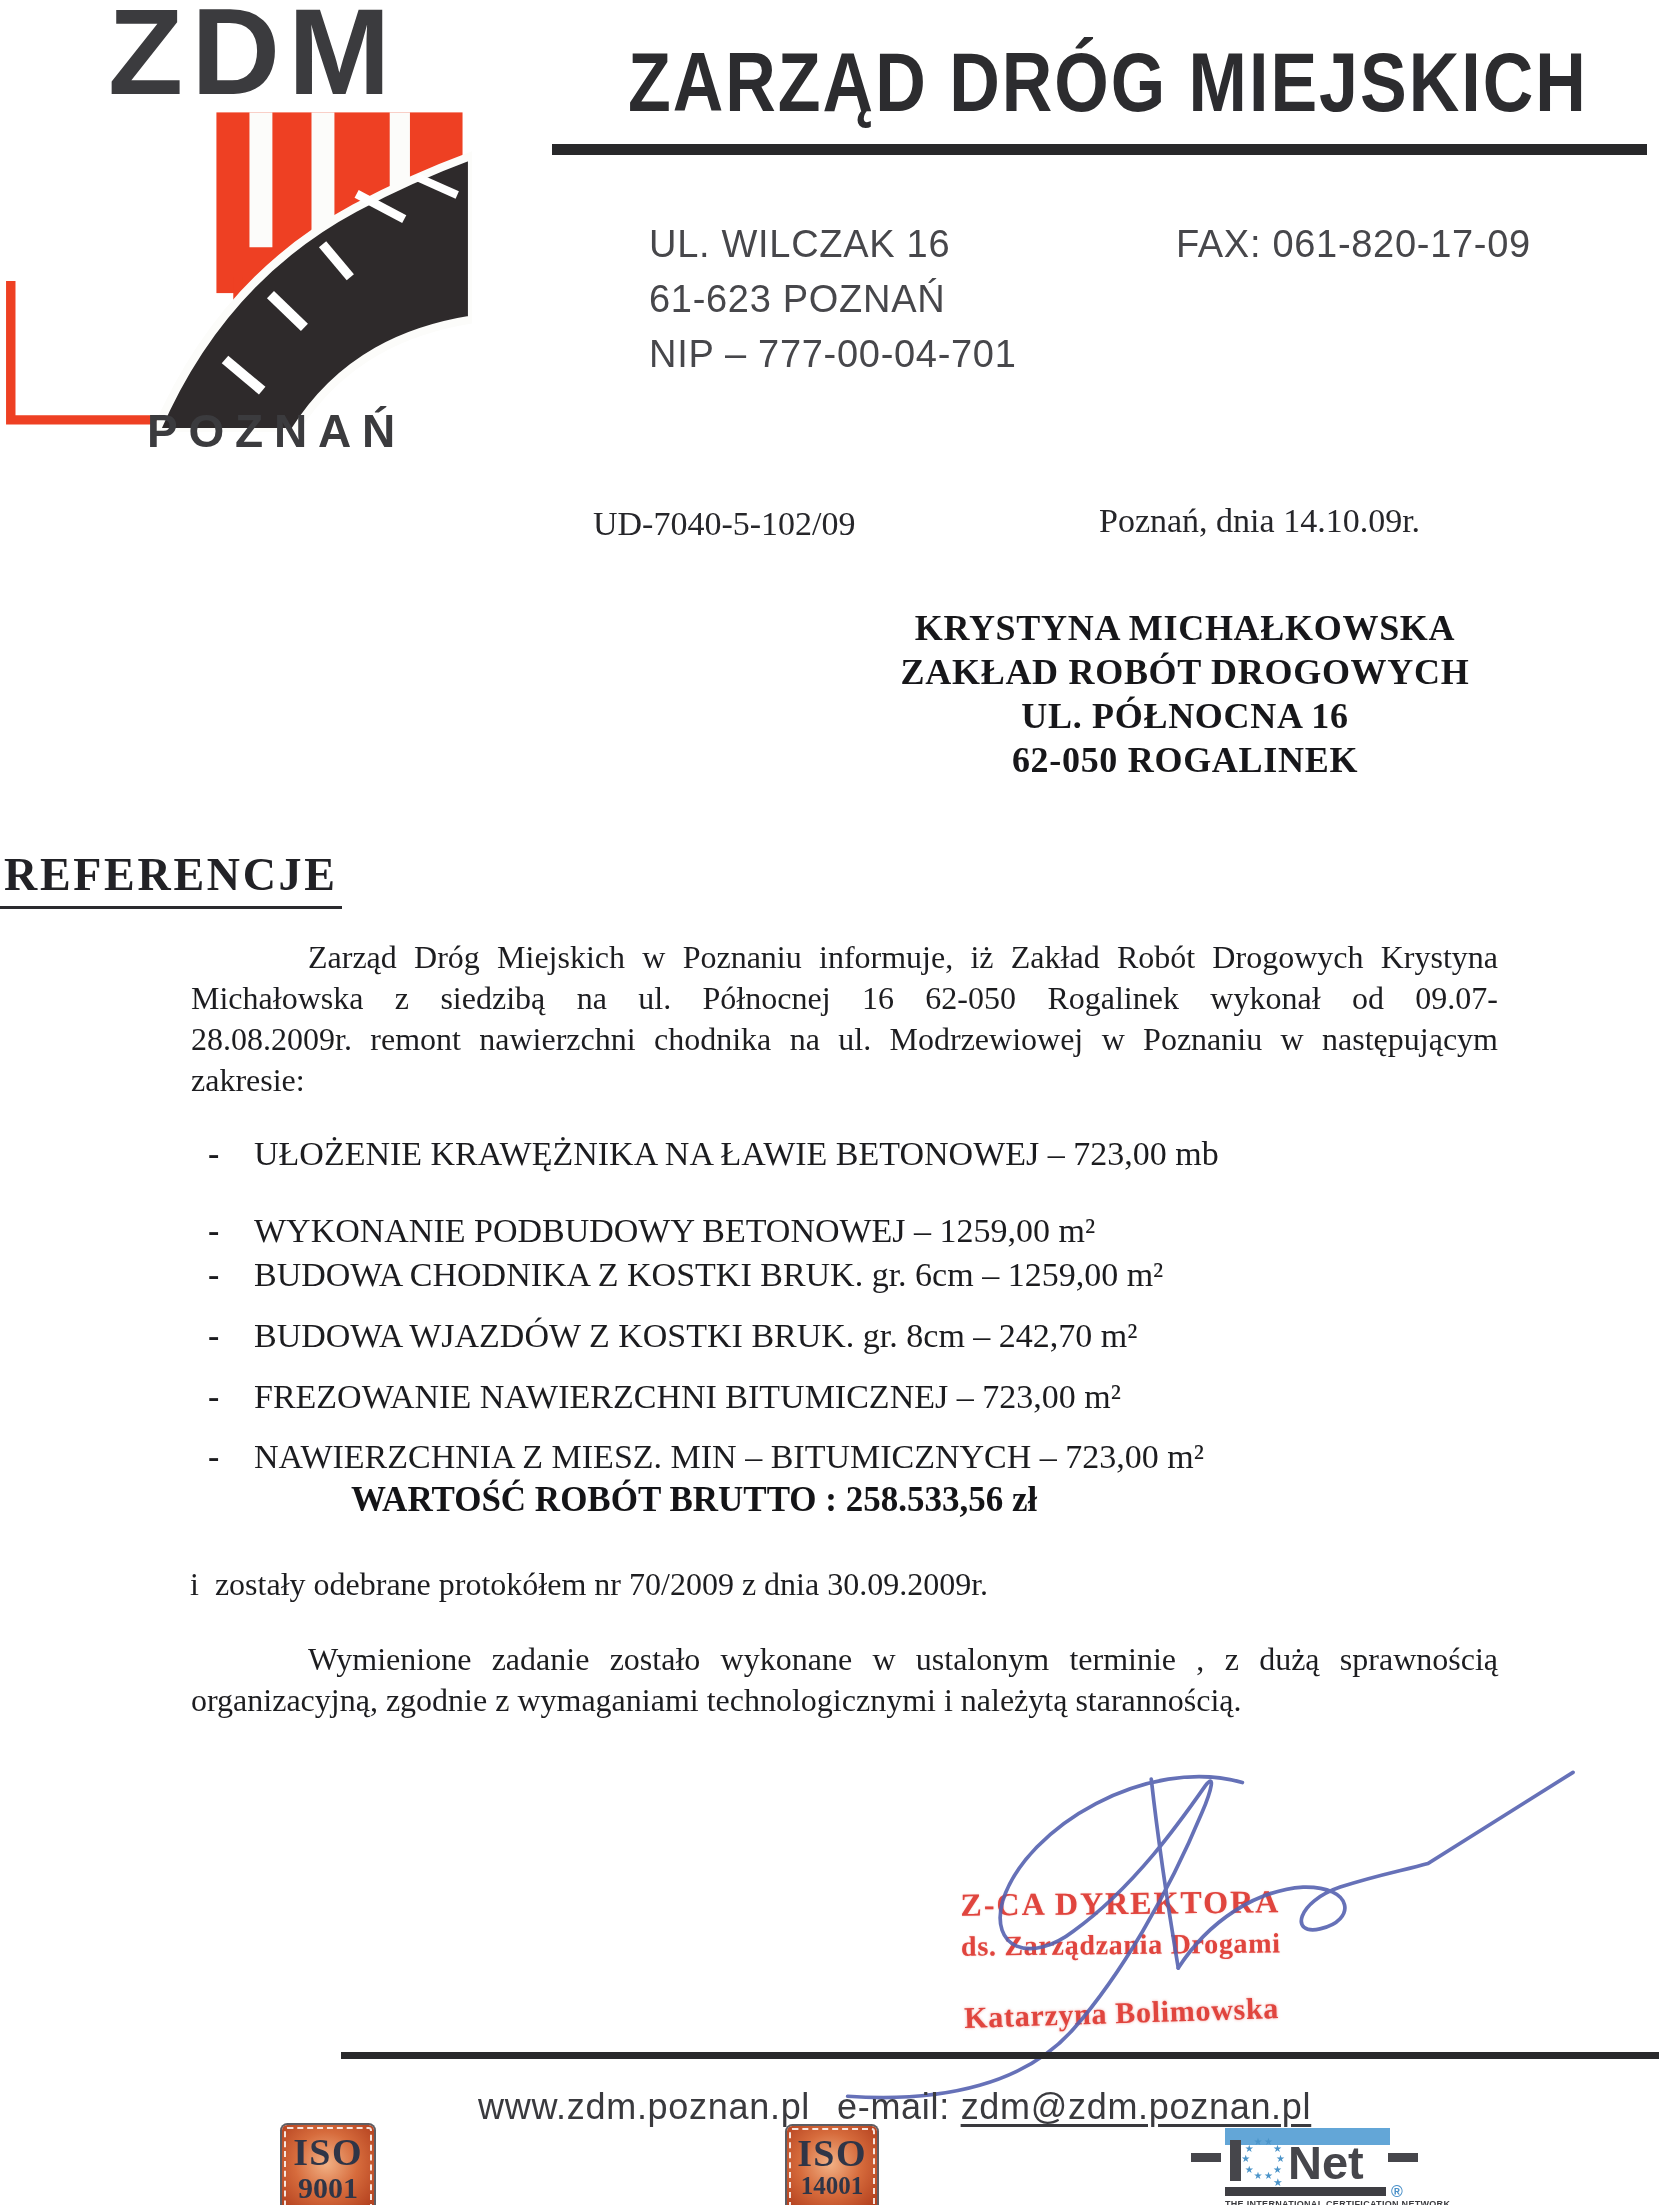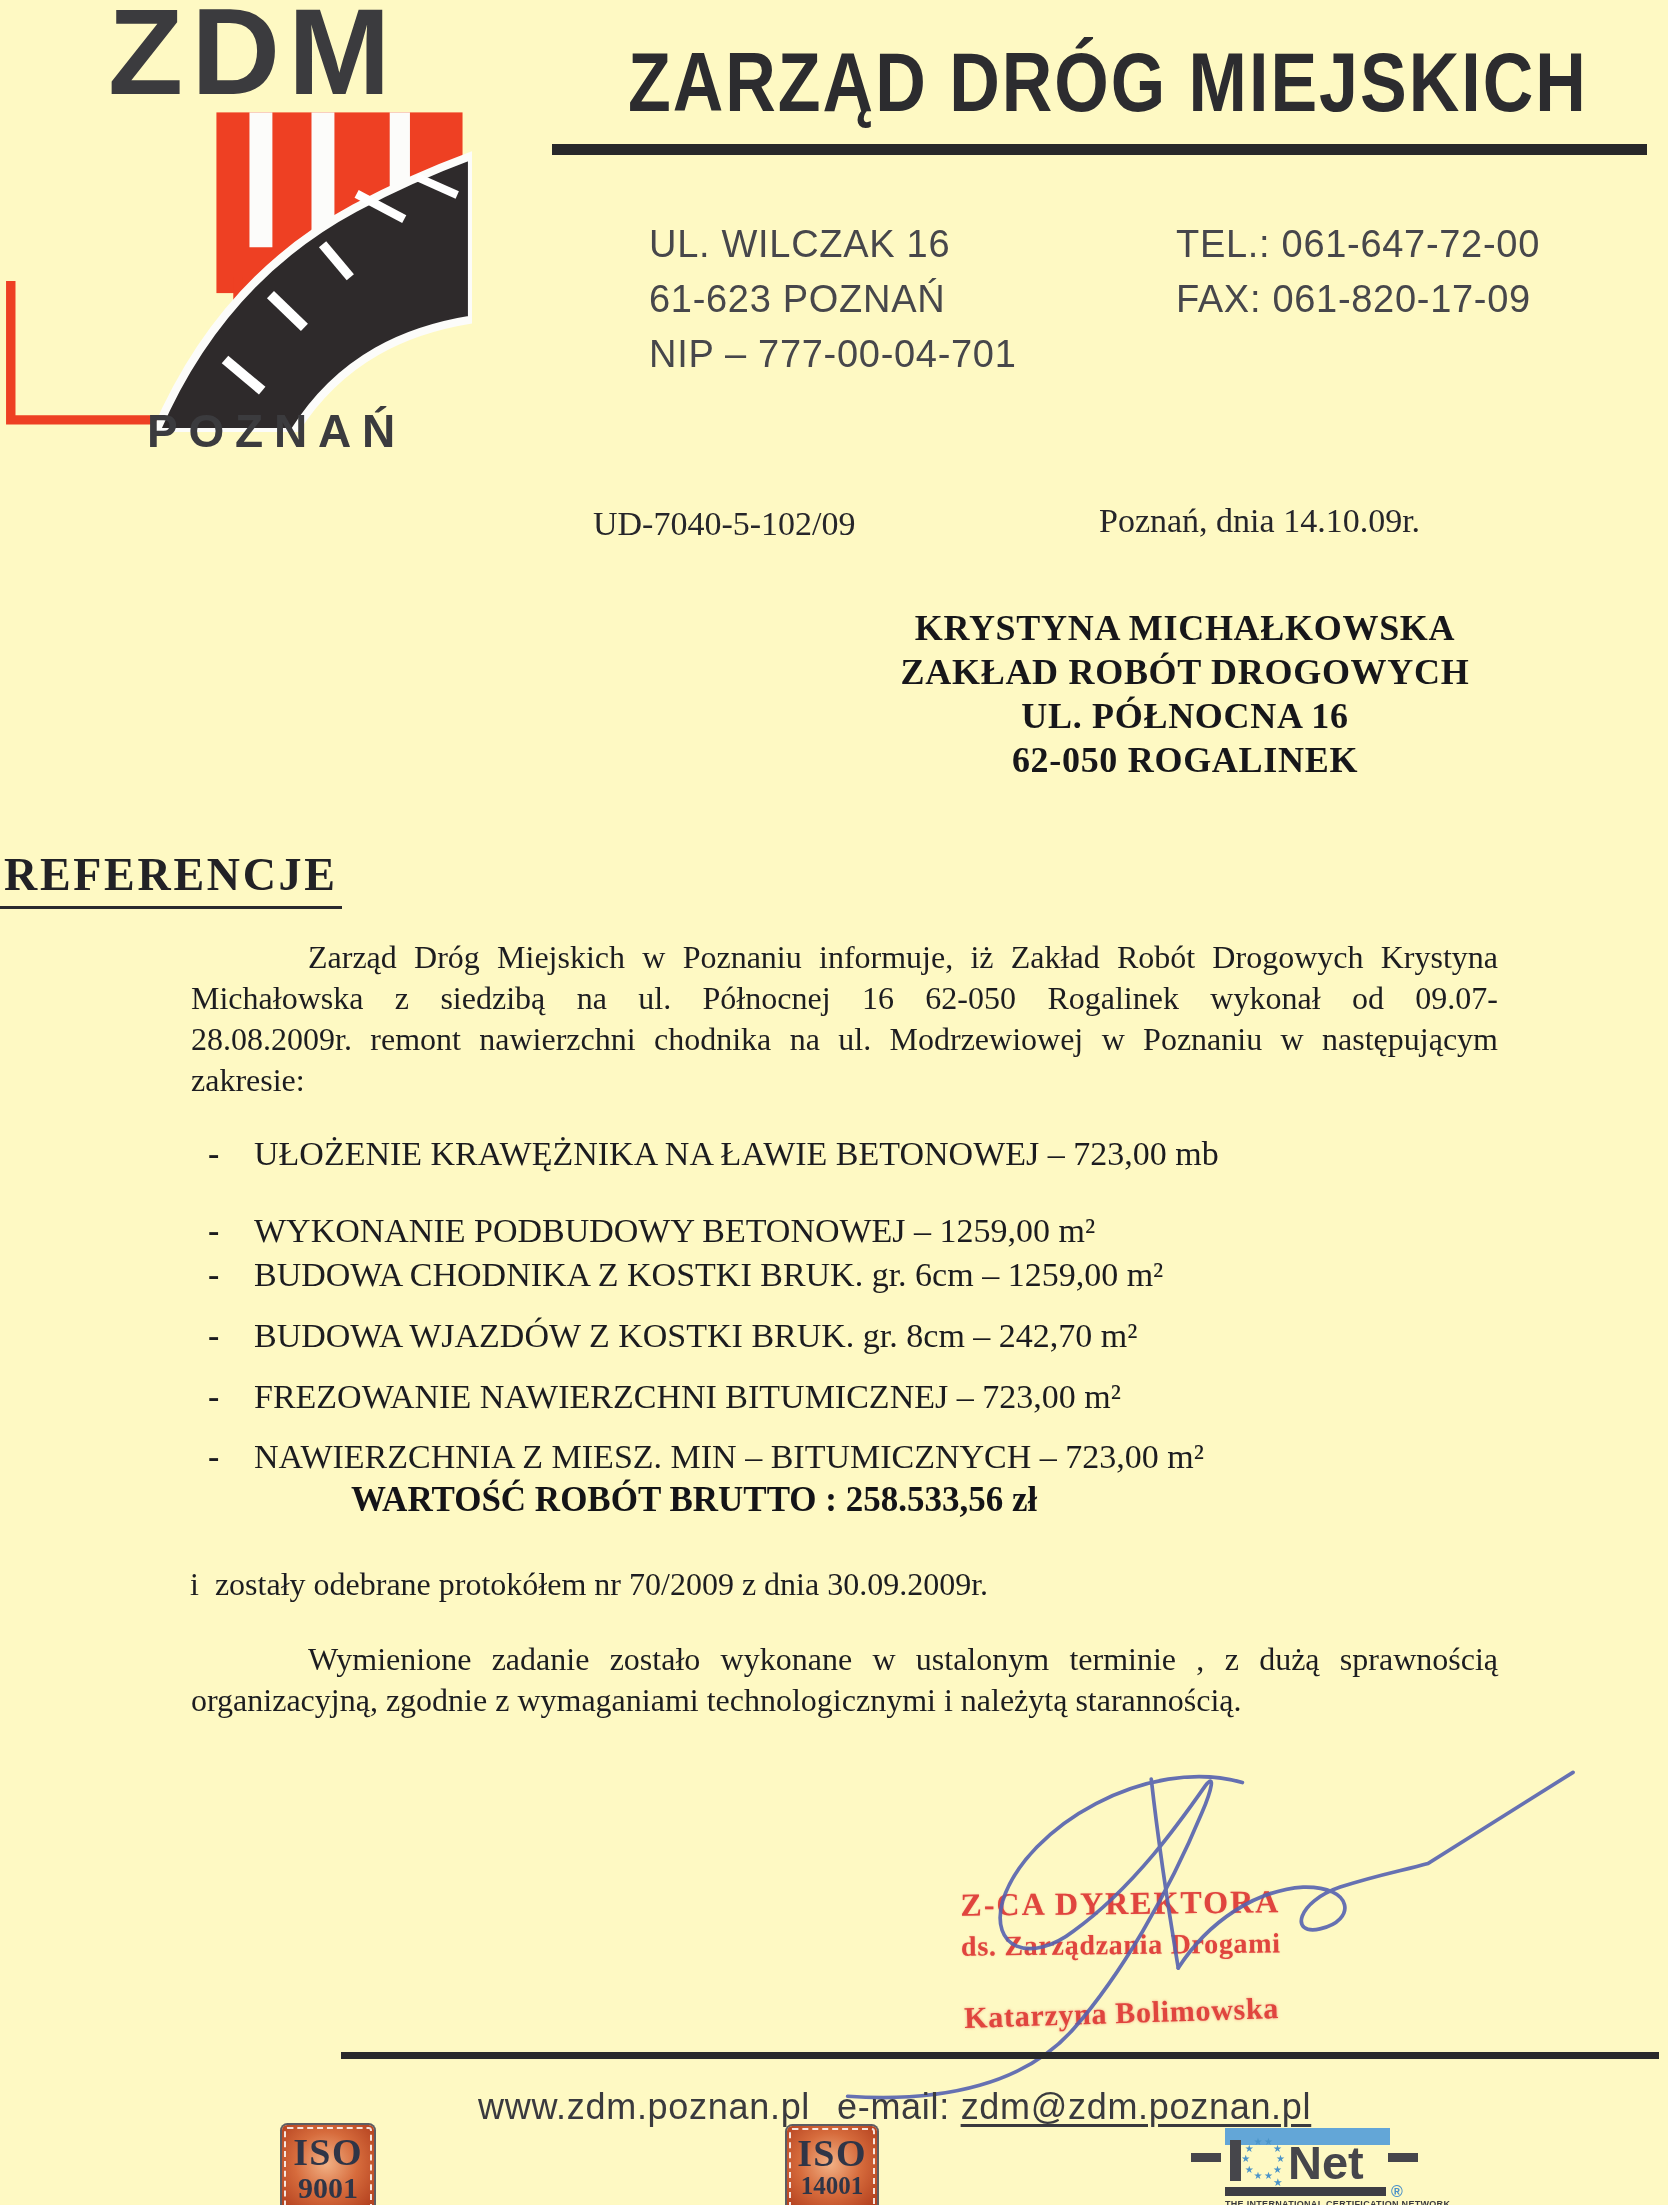--- a/index.html
+++ b/index.html
@@ -1,16 +1,16 @@
 <!DOCTYPE html>
 <html style="font-size:10.8px"><head>
 <meta charset="utf-8">
 <style>
   html,body{margin:0;padding:0;background:#e8e8e6;}
-  .page{position:relative;width:1669px;height:2205px;background:#fef9c3;overflow:hidden;
+  .page{position:relative;width:1669px;height:2205px;background:#ffffff;overflow:hidden;
         font-family:"Liberation Serif","DejaVu Serif",serif;color:#1d1d20;}
   .abs{position:absolute;}
 
   
   .zdm-acronym{left:108px;top:-19px;font-family:"Liberation Sans","DejaVu Sans",sans-serif;
        font-weight:700;font-size:123px;letter-spacing:8px;color:#3b3b3e;}
   .zdm-city{left:147px;top:404px;font-family:"Liberation Sans","DejaVu Sans",sans-serif;
        font-weight:700;font-size:46px;letter-spacing:10.8px;color:#3b3b3e;}
   .logo-svg{left:4px;top:107px;}
 
@@ -128,21 +128,20 @@
 
   <div class="abs org-title">ZARZĄD DRÓG MIEJSKICH</div>
   <div class="abs header-rule"></div>
 
   <div class="abs addr addr-left">
     <div>UL. WILCZAK 16</div>
     <div>61-623 POZNAŃ</div>
     <div>NIP – 777-00-04-701</div>
   </div>
   <div class="abs addr addr-right">
-    <div>TEL.: 061-647-72-00</div>
     <div>FAX: 061-820-17-09</div>
   </div>
 
   <div class="abs case-number">UD-7040-5-102/09</div>
   <div class="abs place-date">Poznań, dnia 14.10.09r.</div>
 
   <div class="abs recipient">
     <div>KRYSTYNA MICHAŁKOWSKA</div>
     <div>ZAKŁAD ROBÓT DROGOWYCH</div>
     <div>UL. PÓŁNOCNA 16</div>

